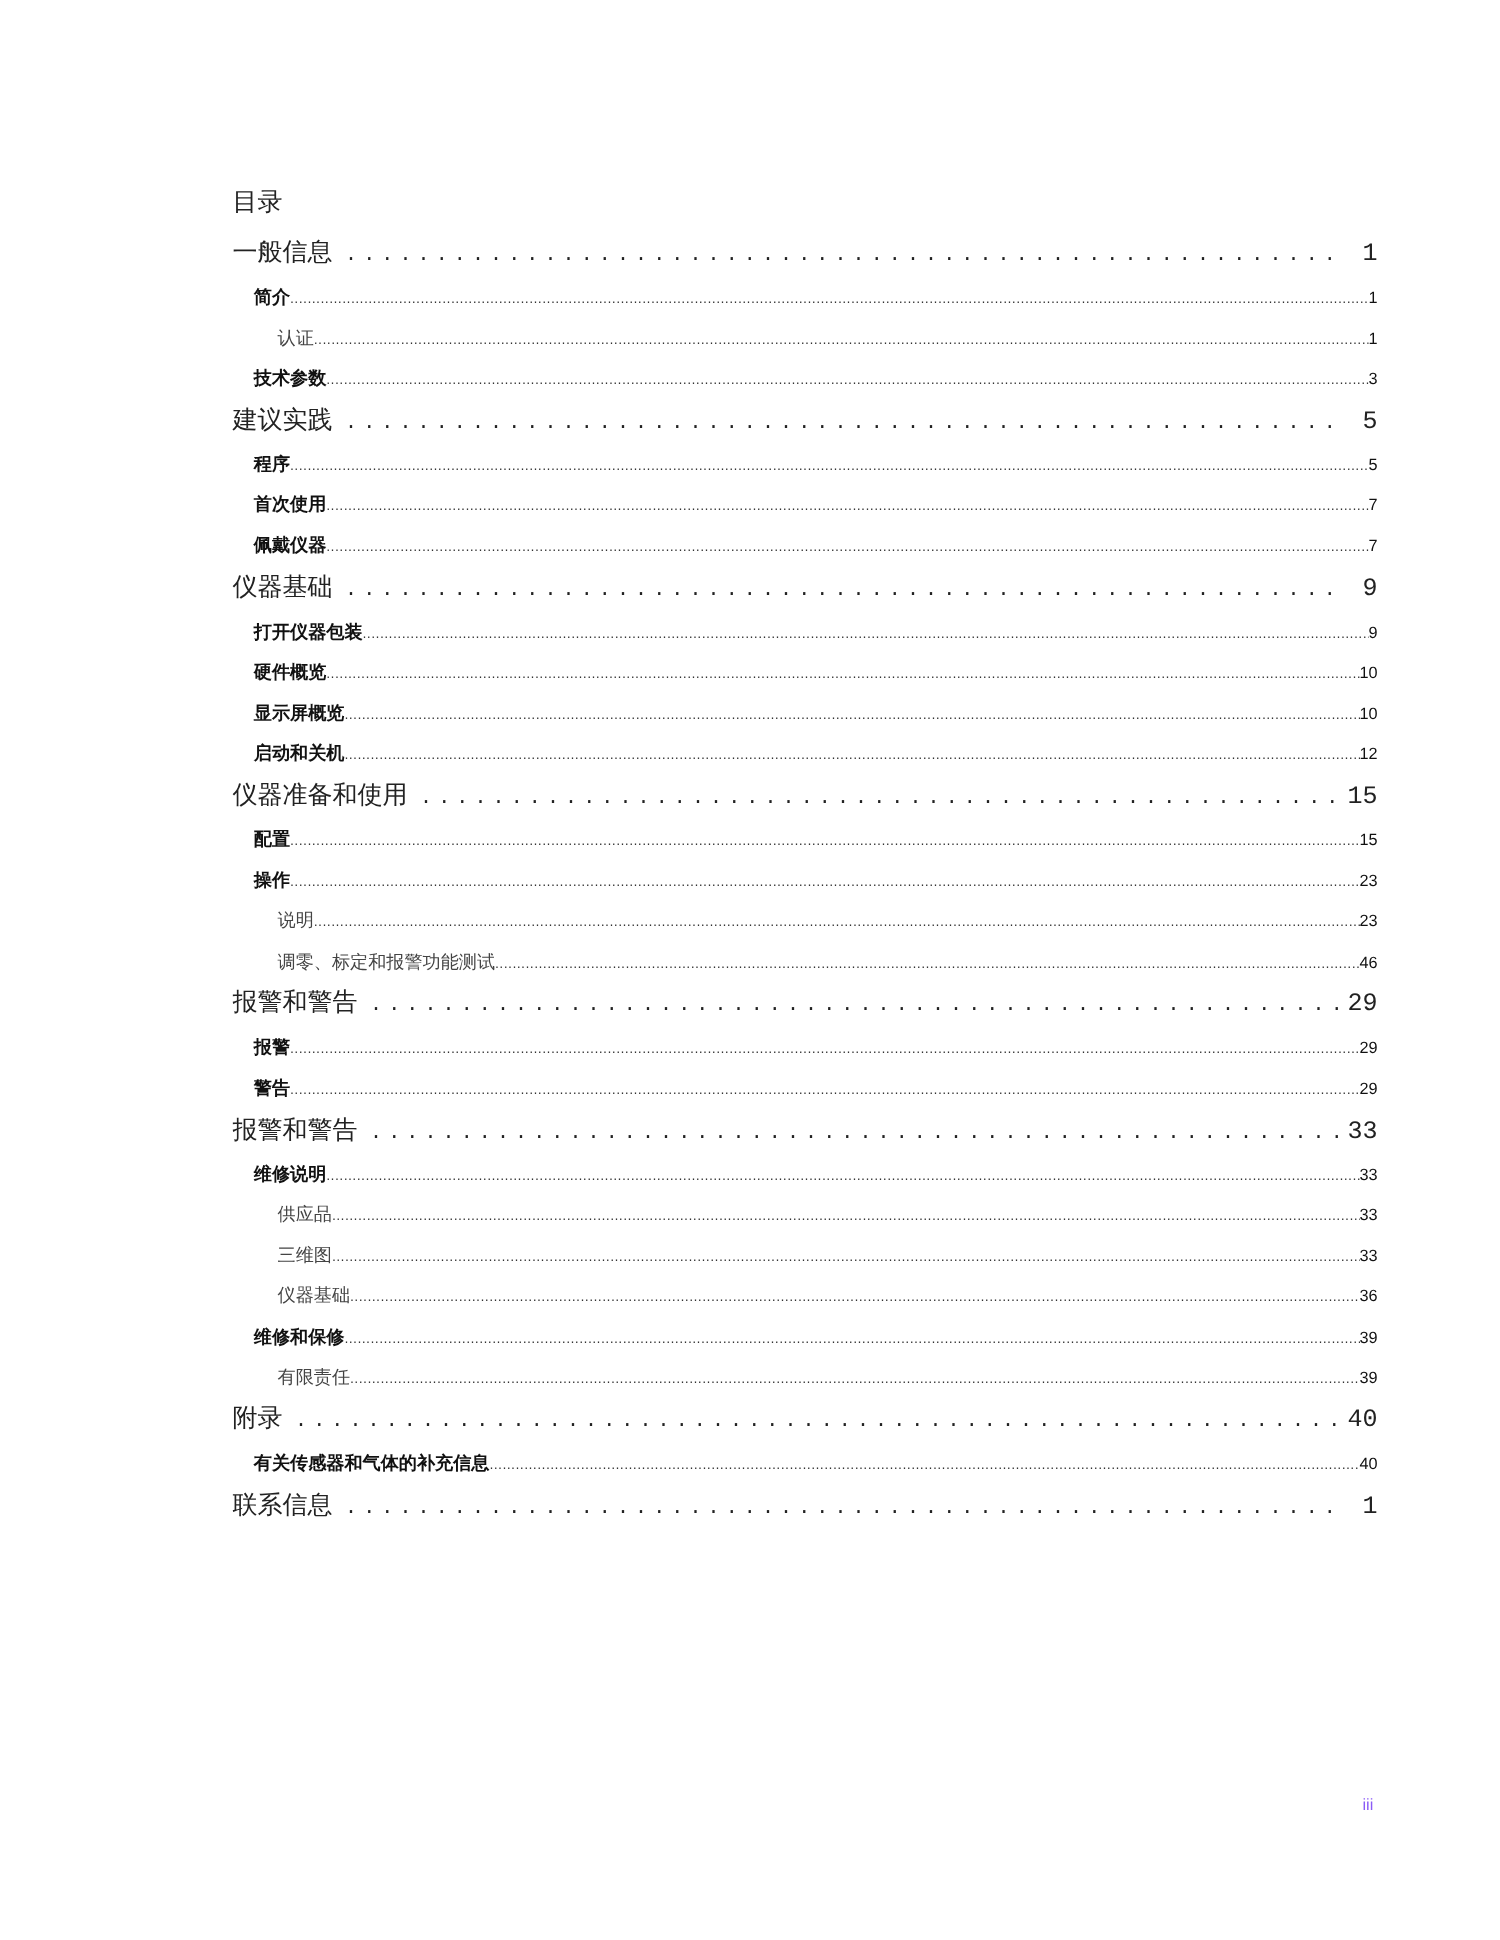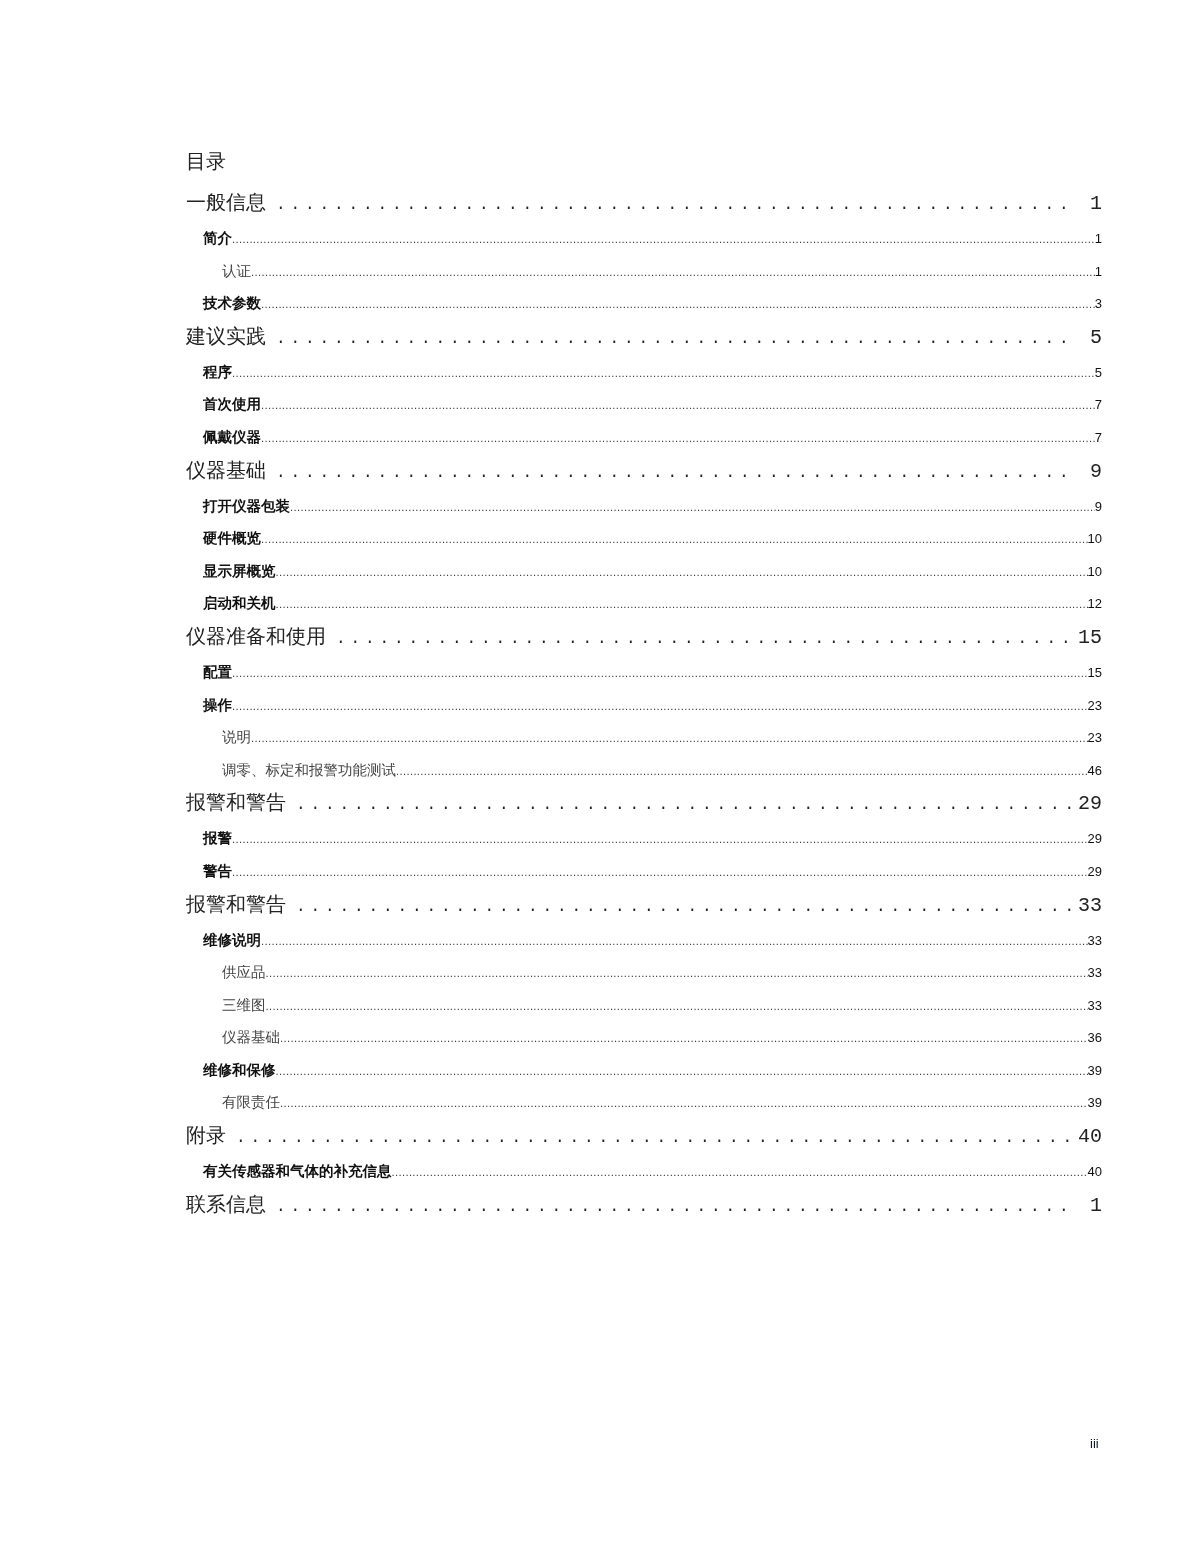--- a/index.html
+++ b/index.html
@@ -25,21 +25,21 @@
   .lvl2 .leader { font-weight: normal; font-size: 10px; letter-spacing: 0.3px; color: #333; }
   .lvl2 .page-num { font-family: "Liberation Sans", sans-serif; font-weight: normal; font-size: 13px; }
 
   
   .lvl3 { height: 32.6px; line-height: 32.6px; padding-left: 36px; font-family: "DejaVu Serif", serif; font-size: 14.5px; color: #444; }
   .lvl3 .leader { font-family: "DejaVu Sans", sans-serif; font-size: 10px; letter-spacing: 0.3px; color: #333; }
   .lvl3 .page-num { font-family: "Liberation Sans", sans-serif; font-size: 13px; color: #111; }
 
   .folio {
     position: absolute; left: 1046px; top: 1436px;
-    font-family: "Liberation Sans", sans-serif; font-size: 13px; color: #0f172a;
+    font-family: "Liberation Sans", sans-serif; font-size: 13px; color: #8b5cf6;
   }
   .watermark {
     position: absolute; left: 0; width: 1200px; top: 1516px; text-align: center;
     font-family: "DejaVu Sans", sans-serif; font-size: 18px; color: #222;
   }
 </style>
 </head>
 <body>
 
 <div class="page">

